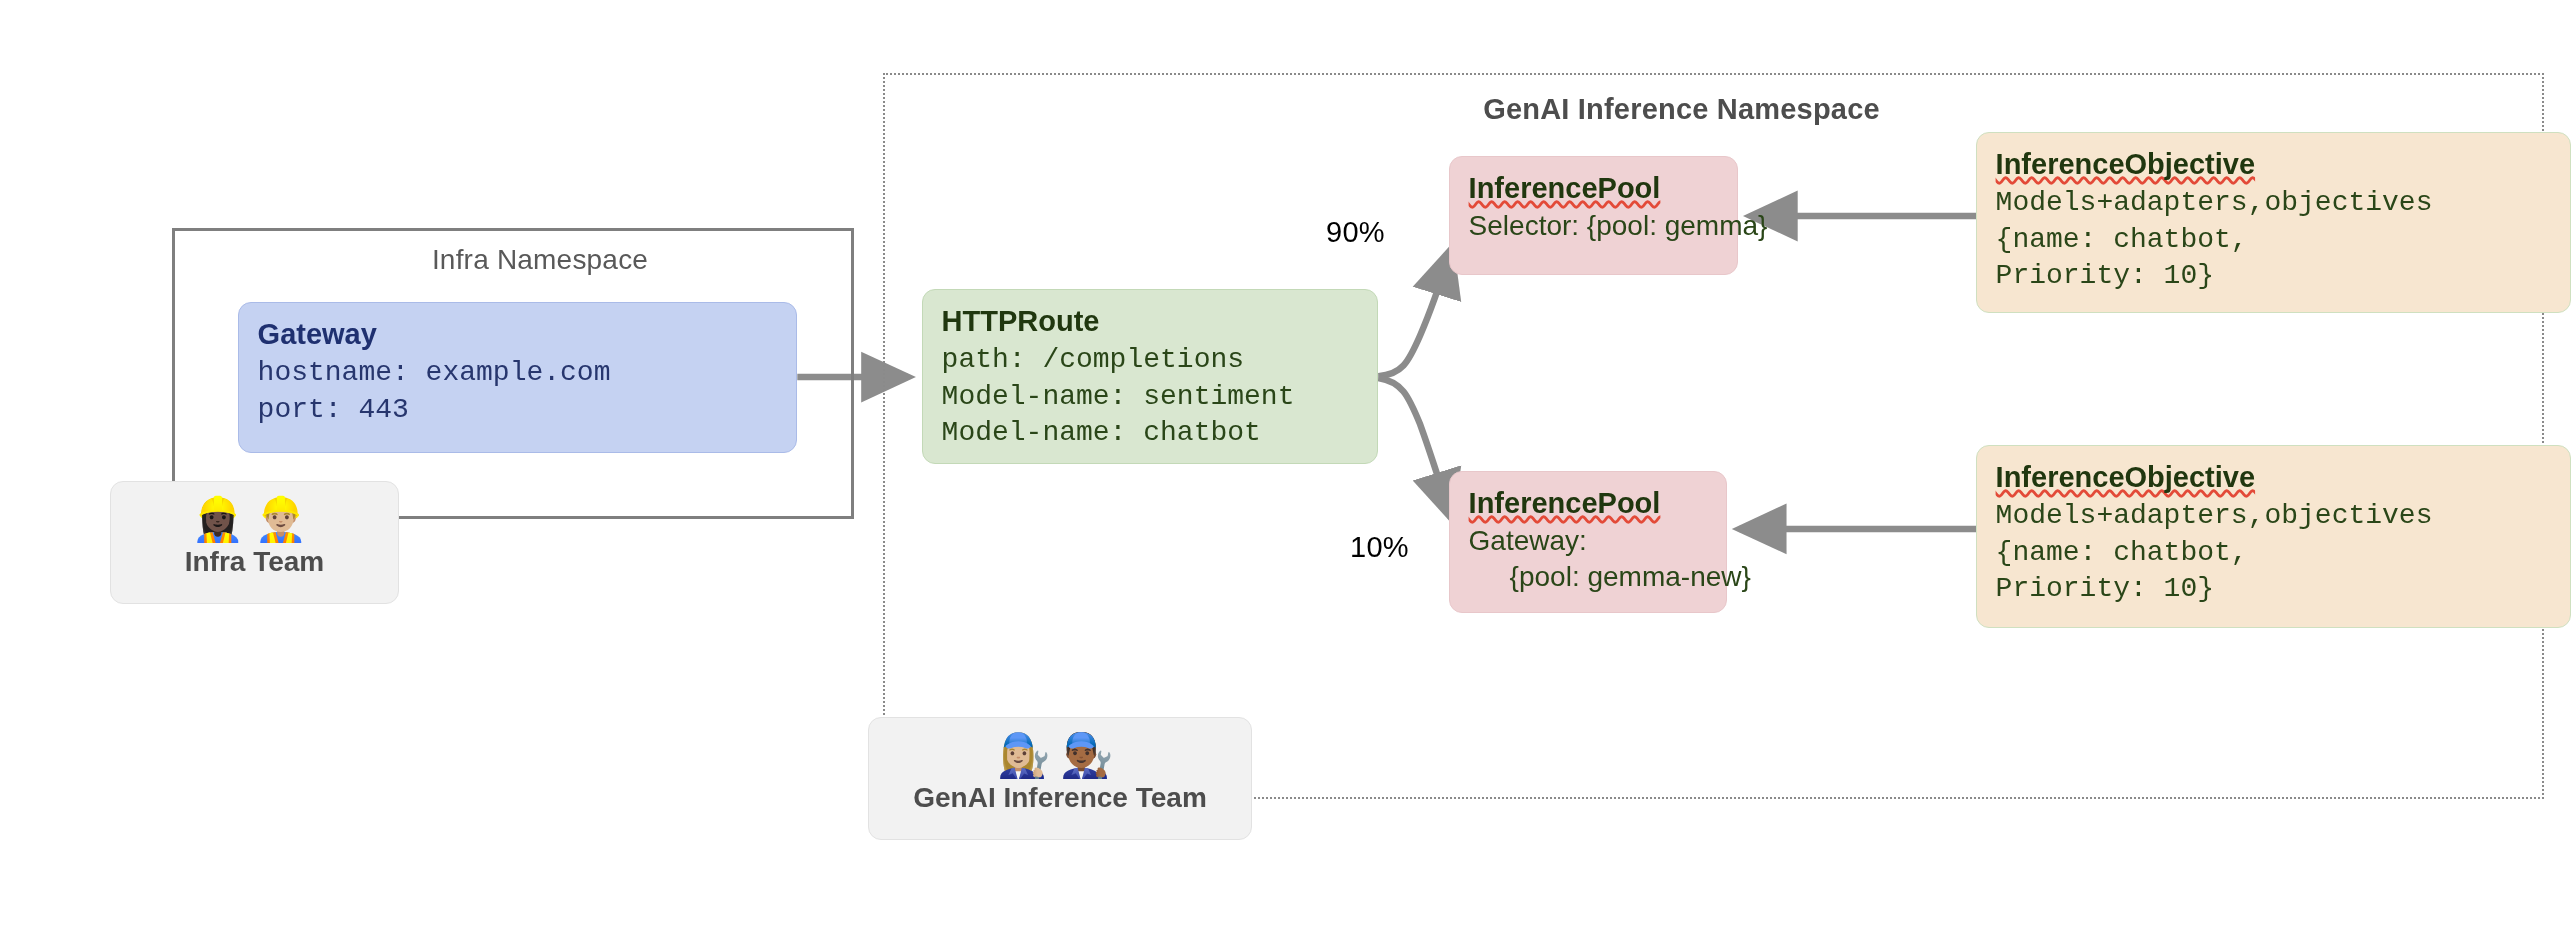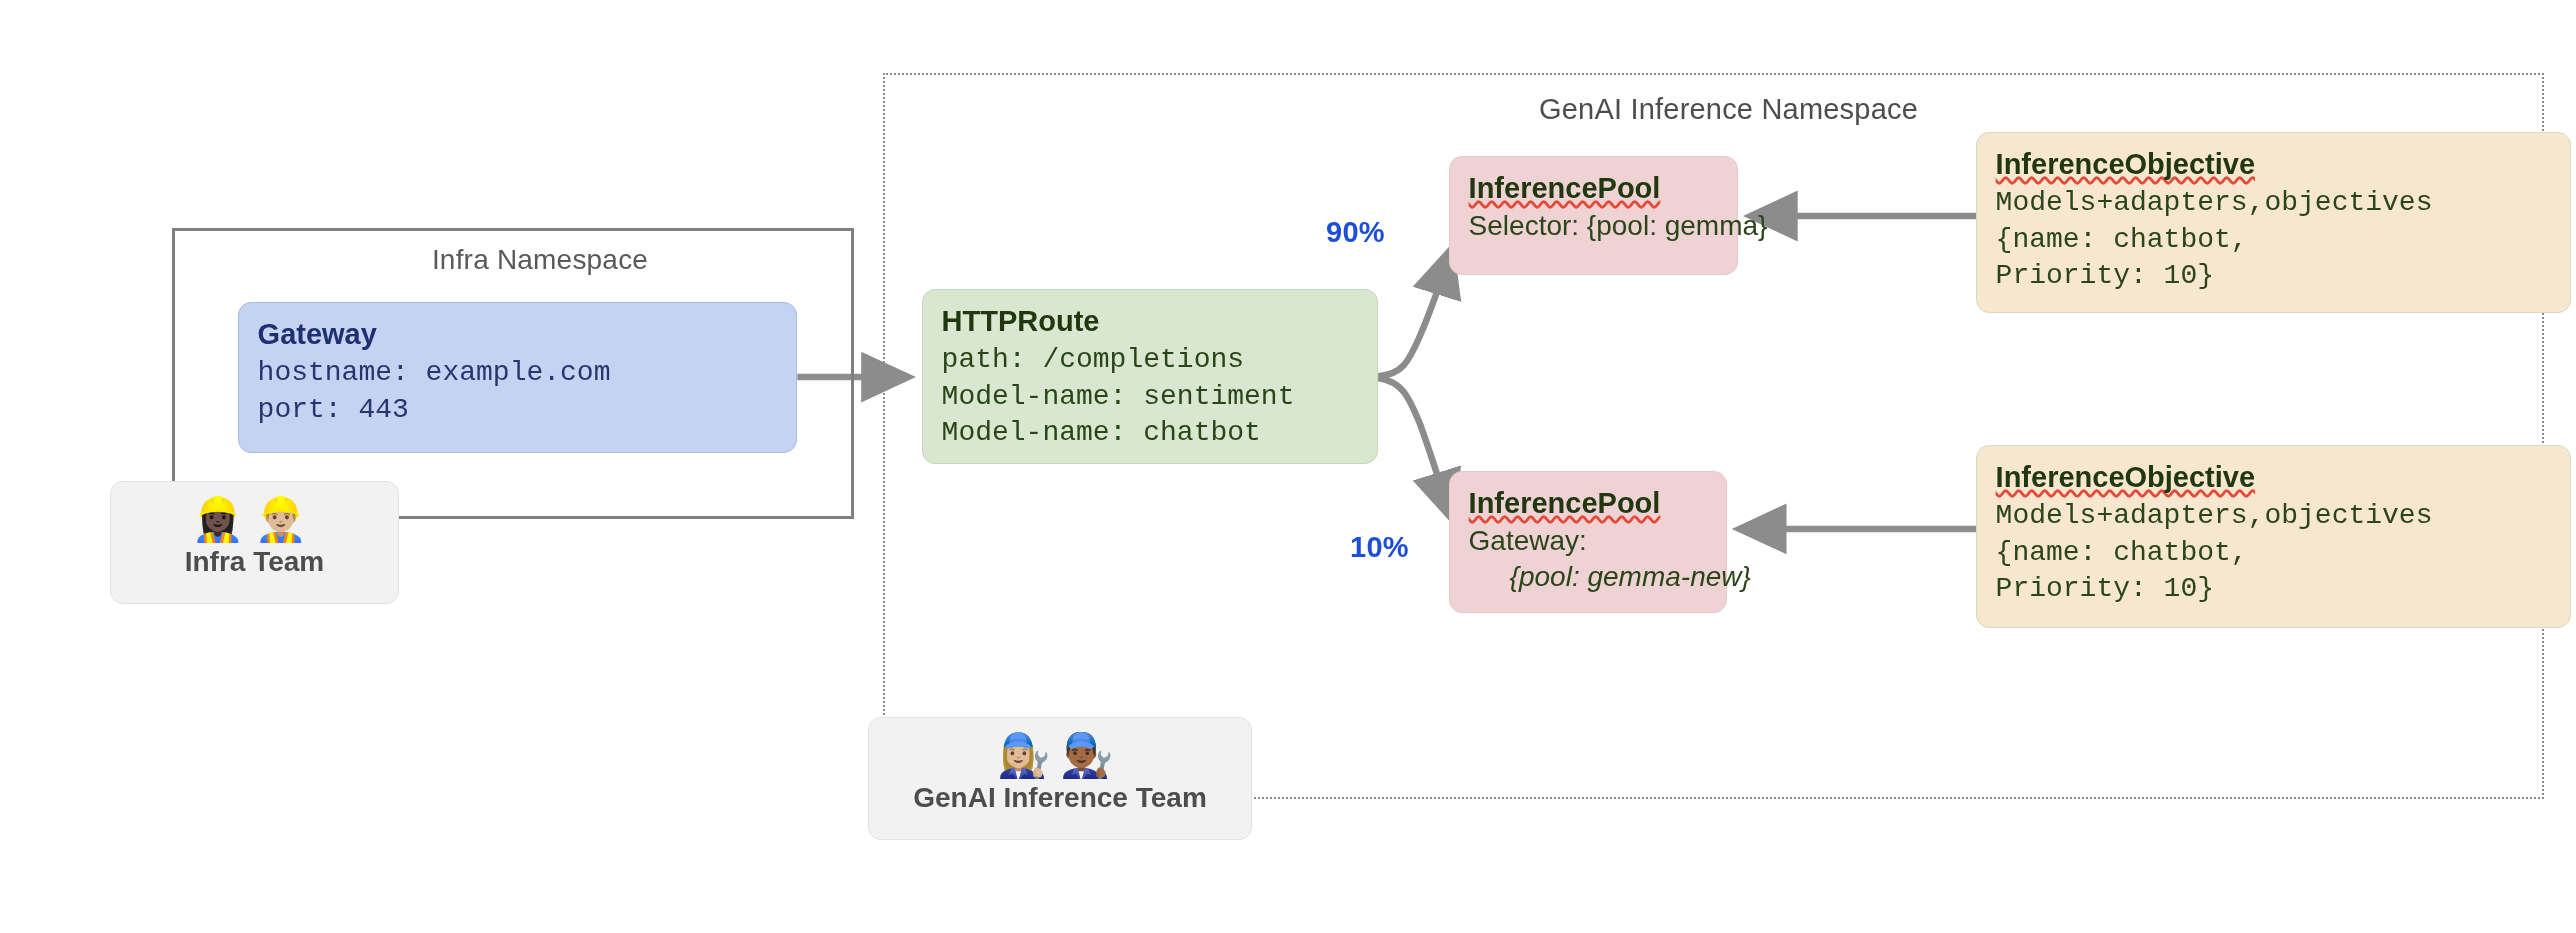--- a/index.html
+++ b/index.html
@@ -46,26 +46,26 @@
     left: 883px;
     top: 73px;
     width: 1661px;
     height: 726px;
     border: 2.8px dotted #8a8a8a;
     box-sizing: border-box;
     background: transparent;
   }
   .ns-genai-title {
     position: absolute;
-    left: 898px;
+    left: 851px;
     top: 93px;
     width: 1661px;
     text-align: center;
     font-size: 29px;
-    font-weight: 400;
+    font-weight: 700;
     color: #4d4d4d;
     letter-spacing: 0.2px;
   }
 
   
   .node {
     position: absolute;
     box-sizing: border-box;
     border-radius: 13px;
     padding: 13px 18.6px;
@@ -131,21 +131,21 @@
     color: #2a4618;
     font-size: 28px;
   }
   .n-pool2 {
     left: 1449px;
     top: 471px;
     width: 278px;
     height: 142px;
   }
   .n-pool .title { font-size: 29px; color: #20370f; }
-  .indent { padding-left: 41px; display: inline-block; font-style: italic; }
+  .indent { padding-left: 41px; display: inline-block; }
 
   
   .n-obj {
     left: 1976px;
     top: 132px;
     width: 595px;
     height: 181px;
     background: #f7e6d0;
     border: 0.9px solid #cfe0c0;
     color: #2a4618;
@@ -189,22 +189,22 @@
     left: 868px;
     top: 717px;
     width: 384px;
     height: 123px;
   }
 
   
   .pct {
     position: absolute;
     font-size: 29px;
-    font-weight: bold;
-    color: #1d4ed8;
+    font-weight: normal;
+    color: #000000;
     letter-spacing: 0.3px;
   }
   .pct-90 { left: 1326px; top: 216px; }
   .pct-10 { left: 1350px; top: 531px; }
 
   svg.wires {
     position: absolute;
     left: 0;
     top: 0;
     width: 2576px;

